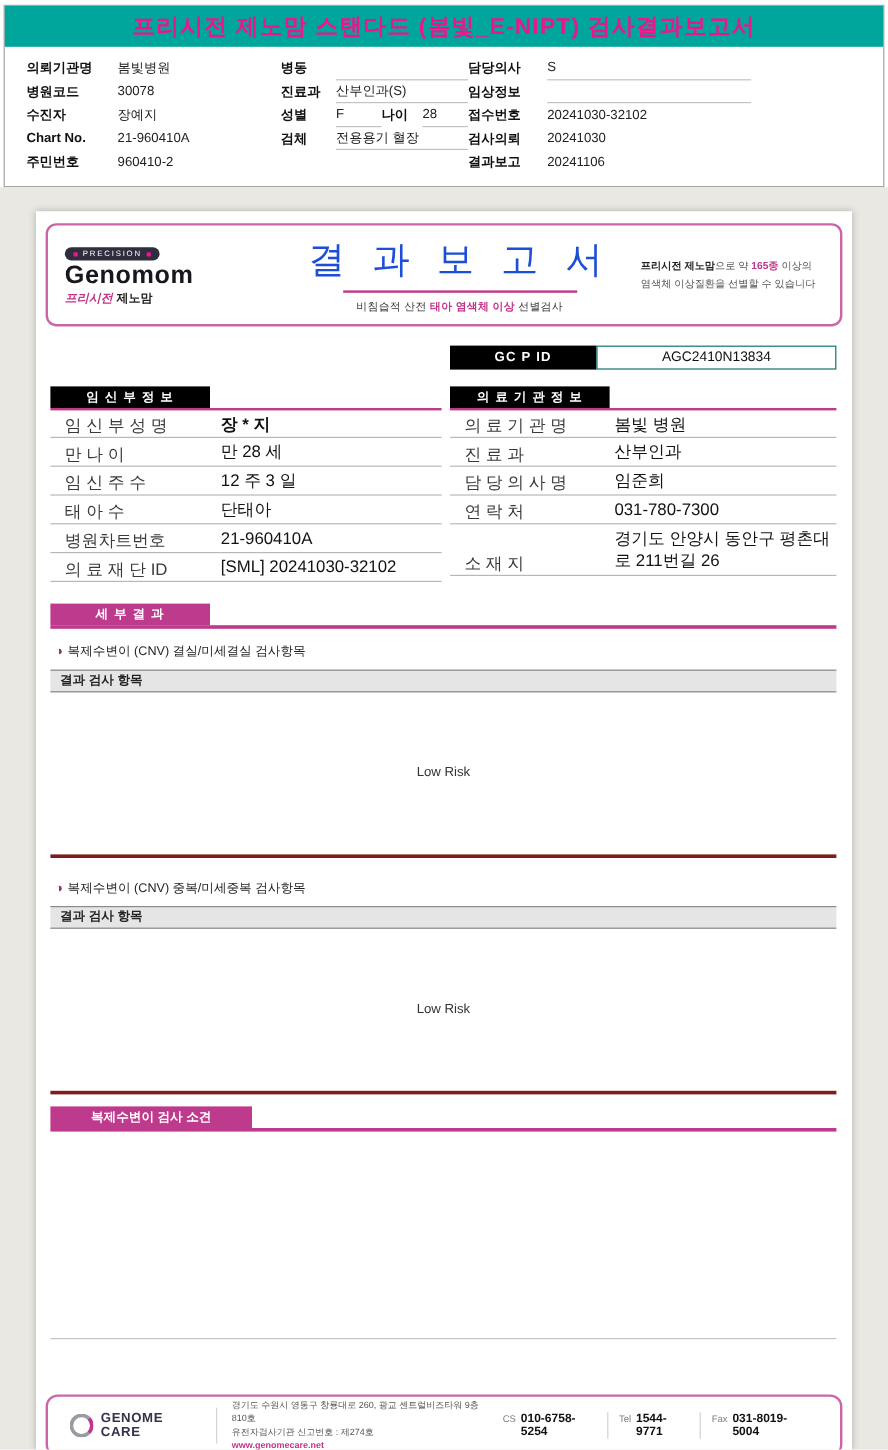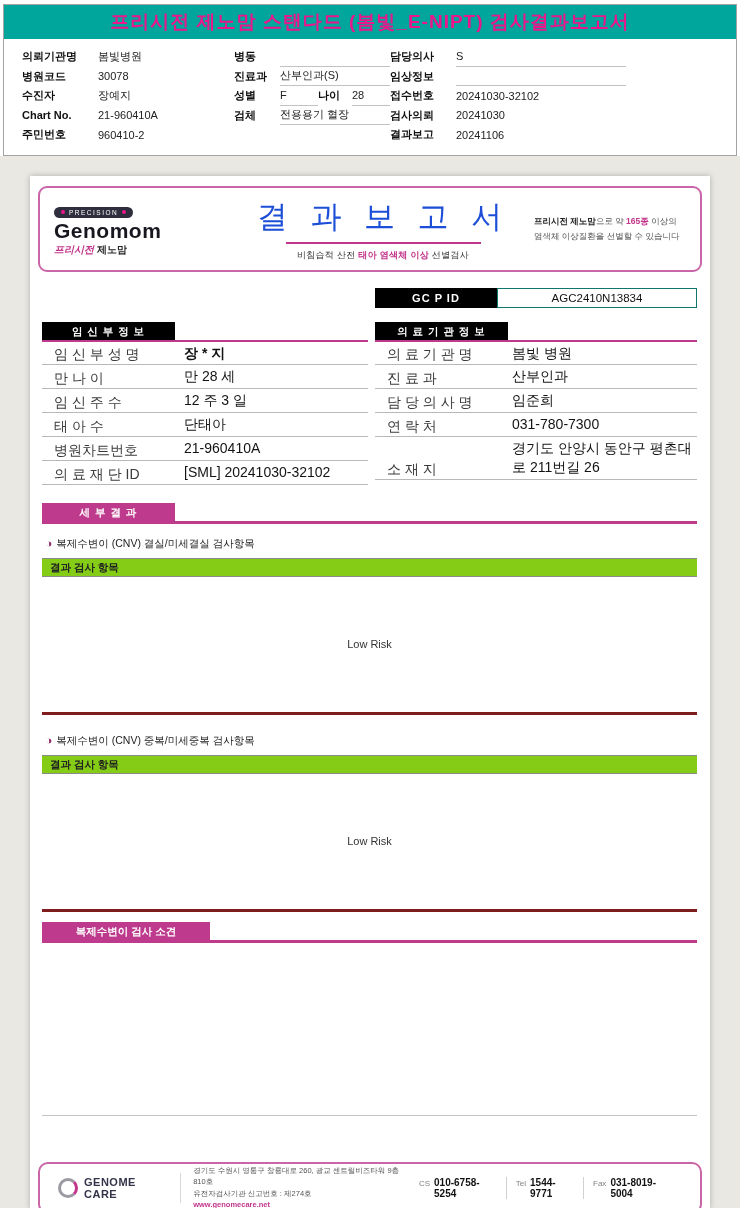--- a/index.html
+++ b/index.html
@@ -65,21 +65,21 @@
   .tval.bold { font-weight:bold; }
 
   
   .sec-wrap { margin:18px 13px 0 12px; border-bottom:3px solid #BE3A8C; }
   .sec-box { display:block; width:133px; height:18px; line-height:18px; background:#BE3A8C;
     color:#fff; font-size:10.5px; font-weight:bold; text-align:center; letter-spacing:1px; }
   .sec-box.wide { width:168px; letter-spacing:0; }
 
   .cnv-head { margin:12px 13px 0 16px; font-size:10.5px; color:#222; height:14px; line-height:14px; }
   .cnv-head .bullet { color:#8E2C6D; margin-right:4px; }
-  .gray-bar { margin:8px 13px 0 12px; height:19px; background:#84cc16; border-top:1px solid #8a8a8a;
+  .gray-bar { margin:8px 13px 0 12px; height:19px; background:#e5e5e5; border-top:1px solid #8a8a8a;
     border-bottom:1px solid #8a8a8a; font-size:10.5px; font-weight:bold; color:#222;
     padding-left:8px; line-height:17px; }
   .result-area { margin:0 13px 0 12px; height:138px; border-bottom:3px solid #7f1d1d;
     display:flex; align-items:center; justify-content:center; font-size:11px; color:#333; }
   .cnv2-head { margin-top:18px; }
   .opinion-wrap { margin-top:10px; }
   .spacer-line { margin:172px 13px 0 12px; border-top:1px solid #c4c4c4; height:1px; }
 
   
   .foot-box { margin:46px 8px 0; height:52px; border:2px solid #CA66A7; border-radius:10px;

